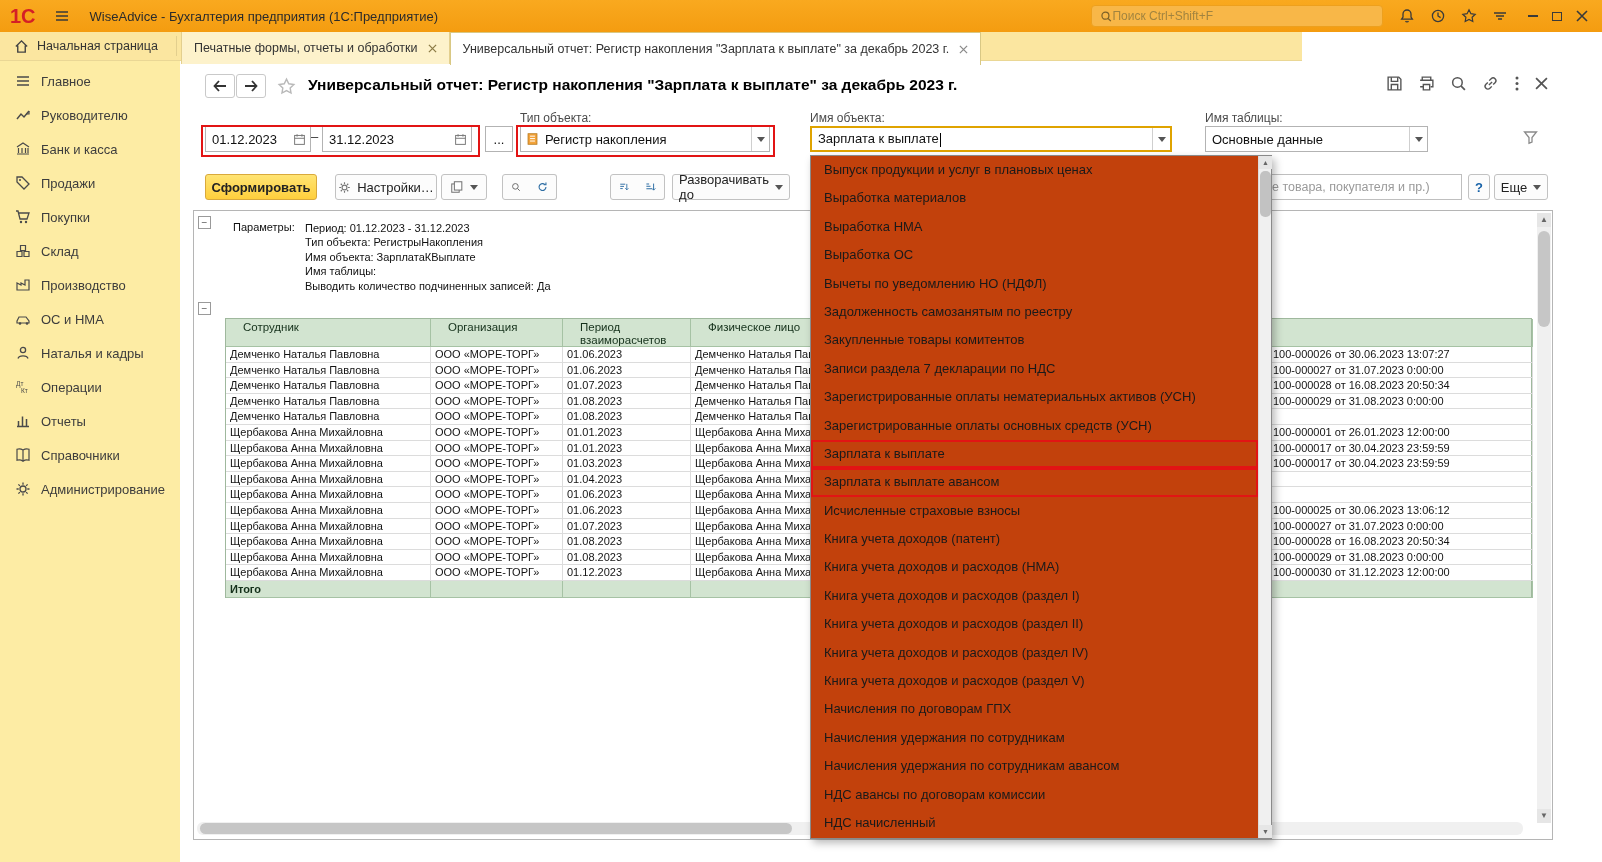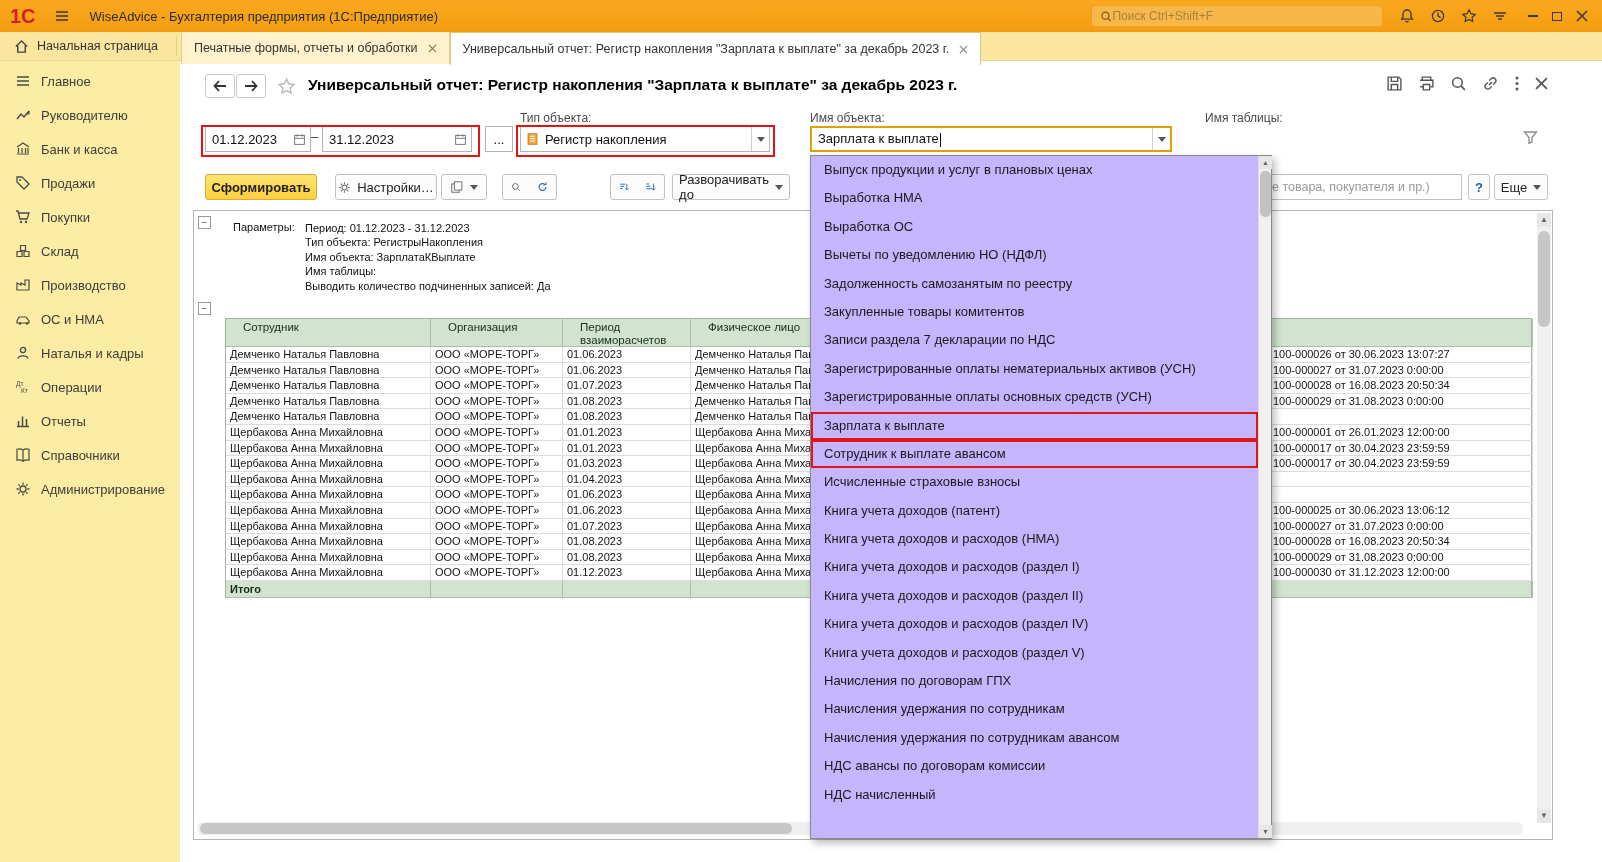--- a/index.html
+++ b/index.html
@@ -18,21 +18,21 @@
     display:flex; align-items:center; padding:0 8px; margin-right:16px; }
   .tb-search input { border:none; outline:none; background:transparent; font-size:12px; color:#6e5a2a; width:100%;
     font-family:"Liberation Sans",sans-serif; }
   .tb-search input::placeholder { color:#a2843f; }
   .tb-icons { display:flex; align-items:center; gap:15px; margin-right:20px; }
   .win-controls { display:flex; align-items:center; gap:14px; margin-right:14px; }
   .win-min { width:10px; height:2px; background:#3a3a3a; display:inline-block; }
   .win-max { width:10px; height:9px; border:1.5px solid #3a3a3a; display:inline-block; }
 
   
-  .tabbar { position:absolute; left:0; top:32px; width:1602px; height:29px; background:#fbe6a0;
+  .tabbar { position:absolute; left:0; top:32px; width:1302px; height:29px; background:#fbe6a0;
     border-bottom:1px solid #ead795; display:flex; align-items:stretch; z-index:9; }
   .home-tab { display:flex; align-items:center; gap:8px; padding:0 18px 0 14px; font-size:12.5px; color:#333; }
   .tab-sep { width:1px; background:#e3cf8e; margin:4px 0; }
   .tab { display:flex; align-items:center; gap:10px; padding:16px 12px; font-size:12.5px; color:#333;
     border-right:1px solid #e3cf8e; white-space:nowrap; }
   .tab.inactive { background:#fdf2cb; margin-left:4px; border-left:1px solid #e3cf8e; }
   .tab.active { background:#fff; border:1px solid #d9c884; border-bottom:none; margin-bottom:-1px; z-index:2; }
 
   
   .sidebar { position:absolute; left:0; top:61px; width:180px; height:801px; background:#fdeca4; padding-top:3px; z-index:5; }
@@ -105,21 +105,21 @@
   .trow-total .c { border-right:1px solid #a6c2a4; border-bottom:1px solid #a6c2a4; padding:0 4px; line-height:16px; color:#14301a; }
 
   .hscroll { position:absolute; left:3px; top:611px; width:1326px; height:13px; background:#f0f0f0; border-radius:6px; }
   .hthumb { position:absolute; left:3px; top:1px; width:592px; height:11px; background:#c6c6c6; border-radius:6px; }
   .vscroll { position:absolute; right:1px; top:2px; width:14px; height:610px; background:#f0f0f0; }
   .varrow { position:absolute; left:0; width:14px; height:14px; font-size:8px; line-height:14px; text-align:center; color:#666; background:#e6e6e6; }
   .va-up { top:0; } .va-dn { bottom:0; }
   .vthumb { position:absolute; left:1px; top:18px; width:12px; height:96px; background:#c6c6c6; border-radius:6px; }
 
   
-  .dropdown { position:absolute; left:810px; top:155px; width:462px; height:684px; background:#c4b5fd;
+  .dropdown { position:absolute; left:810px; top:155px; width:462px; height:684px; background:#c2410c;
     border:1px solid #8a8a8a; box-shadow:3px 4px 8px rgba(0,0,0,.28); z-index:40; }
   .dd-items { position:absolute; left:0; top:0; right:13px; bottom:0; }
   .dd-item { height:28.4px; line-height:28.4px; padding-left:13px; font-size:13px; color:#1a1a1a;
     white-space:nowrap; overflow:hidden; }
   .dd-item.hl { outline:2px solid #e21414; outline-offset:-2px; }
   .dd-scroll { position:absolute; right:0; top:0; width:13px; bottom:0; background:#f0f0f0; border-left:1px solid #dcdcdc; }
   .dd-arrow { position:absolute; left:0; width:13px; height:13px; font-size:7px; line-height:13px; text-align:center; color:#666; background:#e6e6e6; }
   .dd-up { top:0; } .dd-dn { bottom:0; }
   .dd-thumb { position:absolute; left:1px; top:15px; width:11px; height:46px; background:#c2c2c2; border-radius:5px; }
 
@@ -419,20 +419,26 @@
         </span>
     </span>
 
     <span class="field name-field">
       <span class="txt"><span>Зарплата к выплате</span><span class="caret"></span></span>
       <span class="combo-arrow">
           <span class="tri-down"></span>
         </span>
     </span>
 
+    <span class="field tbl-field">
+      <span class="txt">Основные данные</span>
+      <span class="combo-arrow">
+          <span class="tri-down"></span>
+        </span>
+    </span>
 
     <span class="funnel">
         <svg width="17" height="16" viewBox="0 0 16 16">
           <path d="M2 3h12L9.5 8.5V13l-3 1.2V8.5z" fill="none" stroke="#8a8a8a" stroke-width="1.3"></path>
         </svg>
       </span>
 
     <span class="tbar-btn btn-generate">
       <span>Сформировать</span>
     </span>
@@ -676,40 +682,41 @@
         <div class="varrow va-dn">▼</div>
       </div>
     </div>
   </div>
 
   <div class="dropdown">
     <div class="dd-items">
 
         <div class="dd-item">Выпуск продукции и услуг в плановых ценах</div>
 
+        <div class="dd-item">Выработка материалов</div>
 
         <div class="dd-item">Выработка НМА</div>
 
         <div class="dd-item">Выработка ОС</div>
 
         <div class="dd-item">Вычеты по уведомлению НО (НДФЛ)</div>
 
         <div class="dd-item">Задолженность самозанятым по реестру</div>
 
         <div class="dd-item">Закупленные товары комитентов</div>
 
         <div class="dd-item">Записи раздела 7 декларации по НДС</div>
 
         <div class="dd-item">Зарегистрированные оплаты нематериальных активов (УСН)</div>
 
         <div class="dd-item">Зарегистрированные оплаты основных средств (УСН)</div>
 
         <div class="dd-item hl">Зарплата к выплате</div>
 
-        <div class="dd-item hl">Сотрудник к выплате авансом</div>
+        <div class="dd-item hl">Зарплата к выплате авансом</div>
 
         <div class="dd-item">Исчисленные страховые взносы</div>
 
         <div class="dd-item">Книга учета доходов (патент)</div>
 
         <div class="dd-item">Книга учета доходов и расходов (НМА)</div>
 
         <div class="dd-item">Книга учета доходов и расходов (раздел I)</div>
 
         <div class="dd-item">Книга учета доходов и расходов (раздел II)</div>

